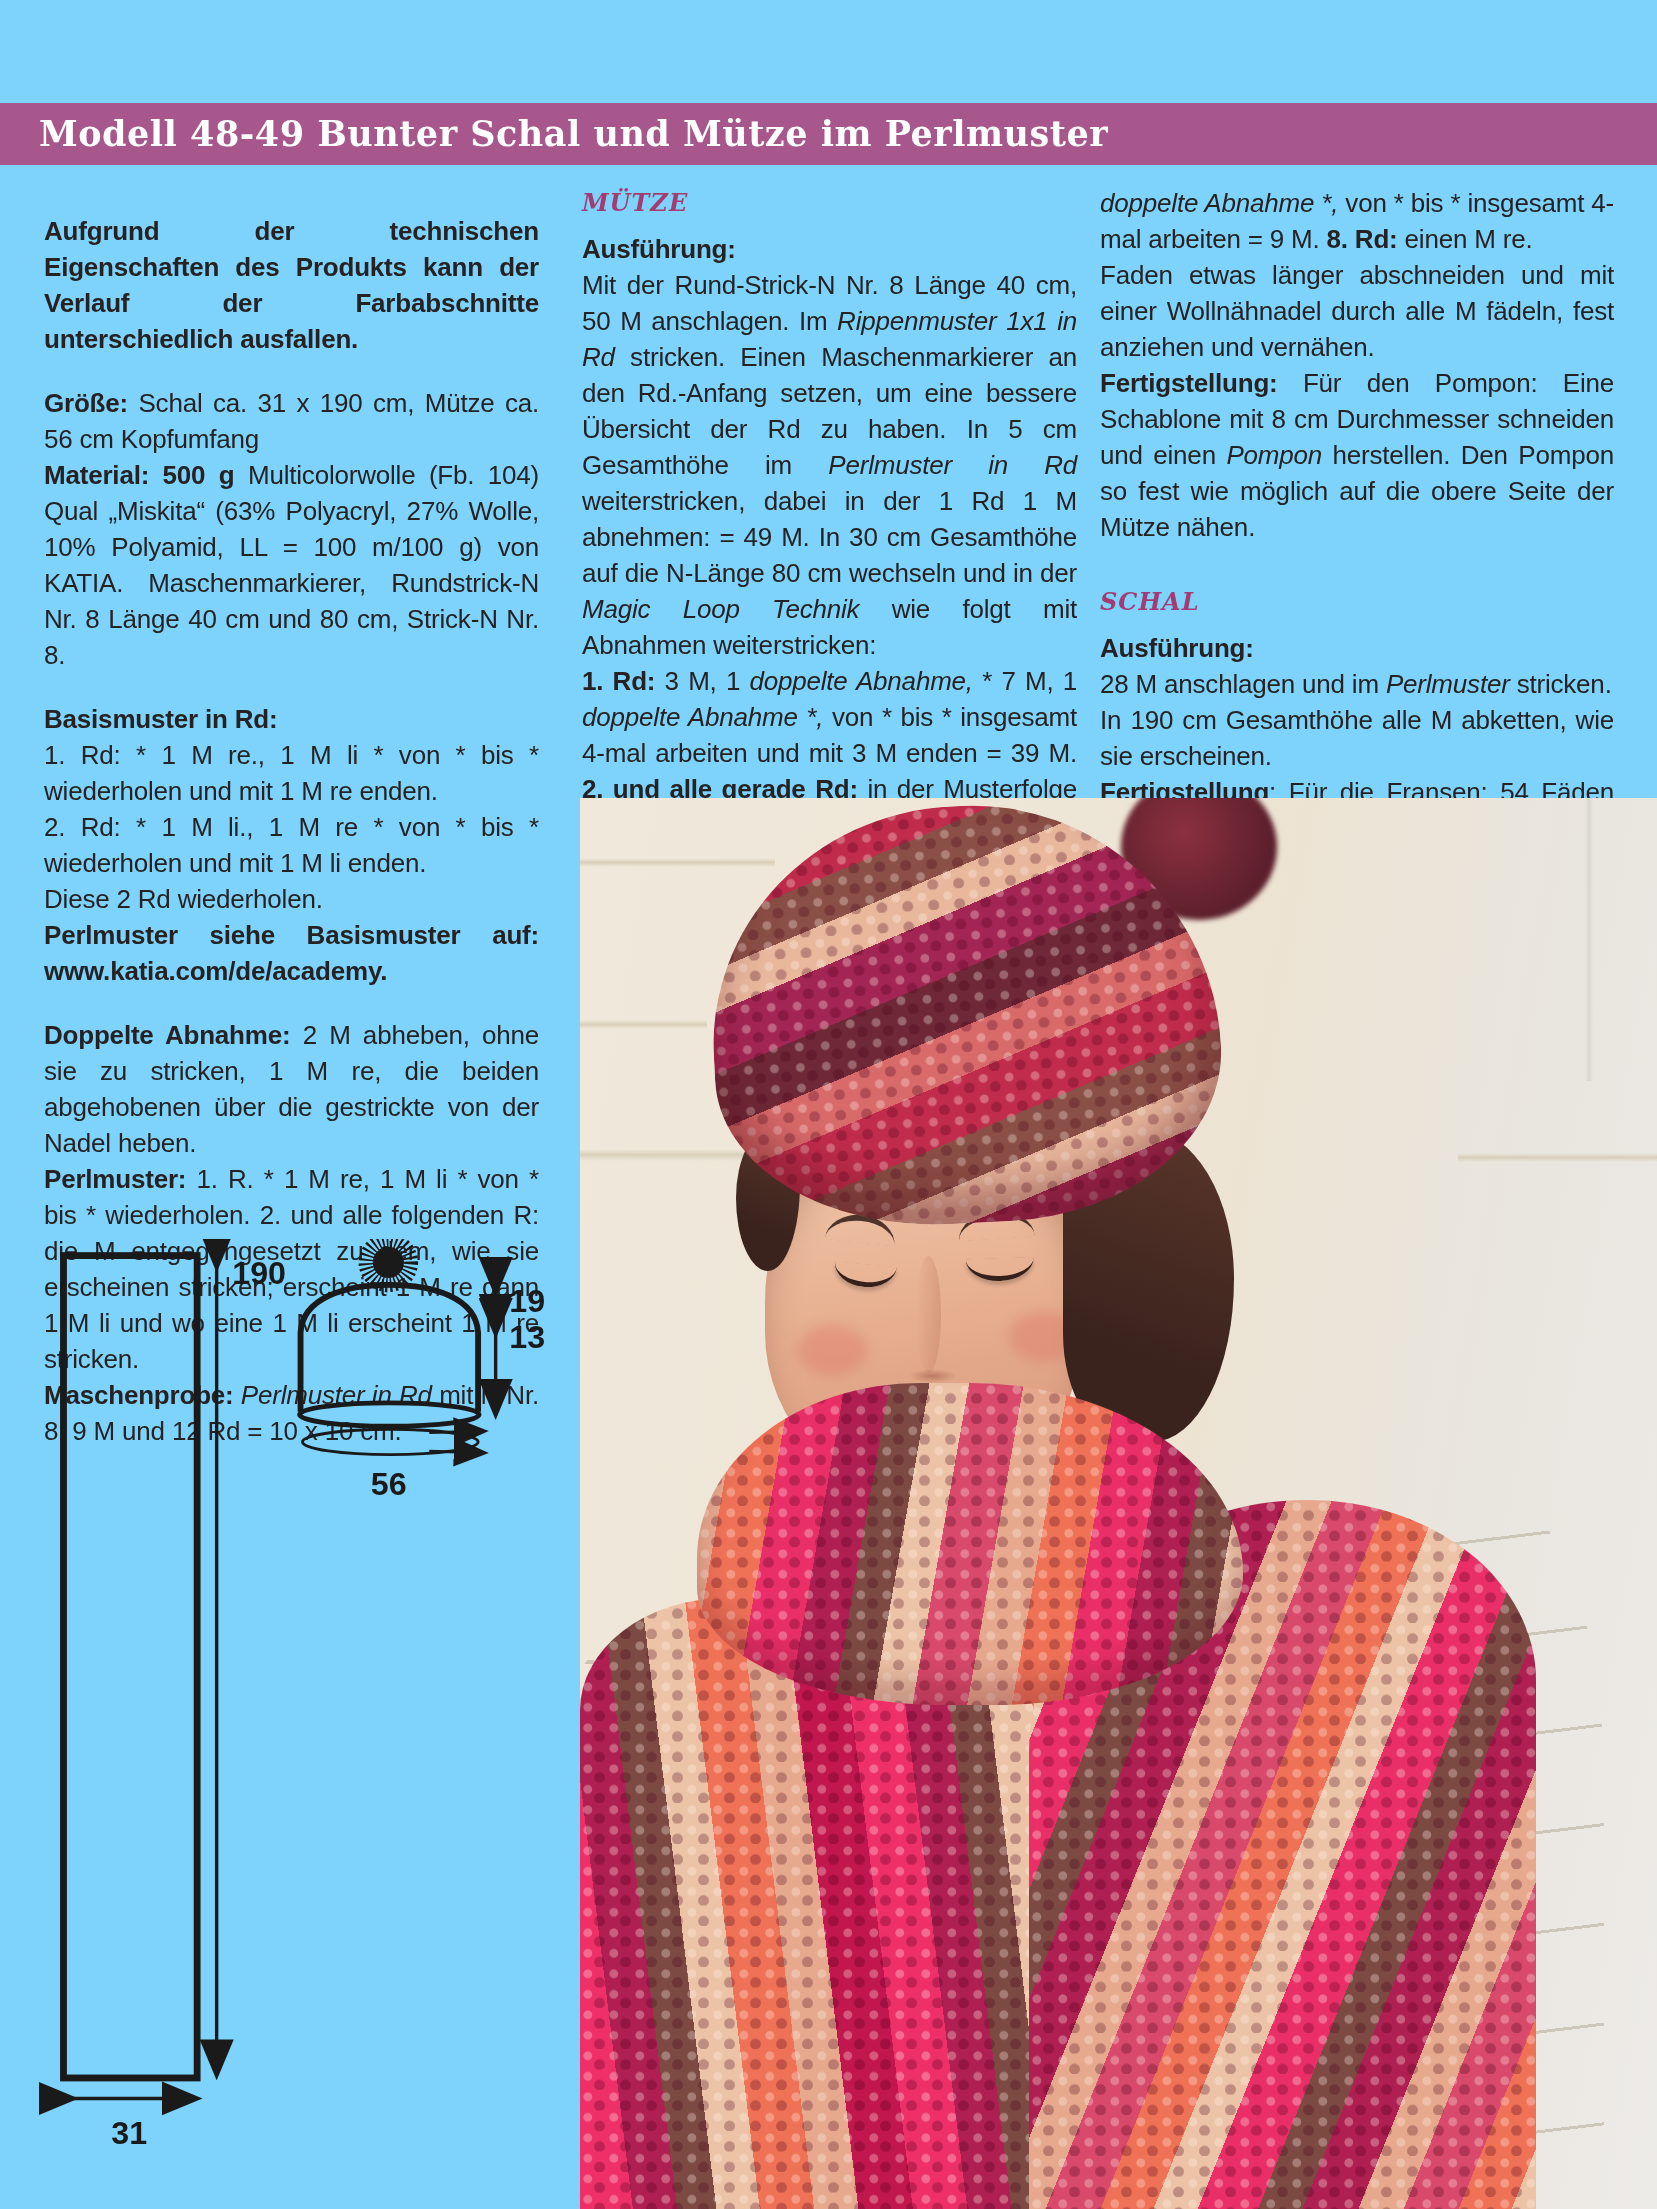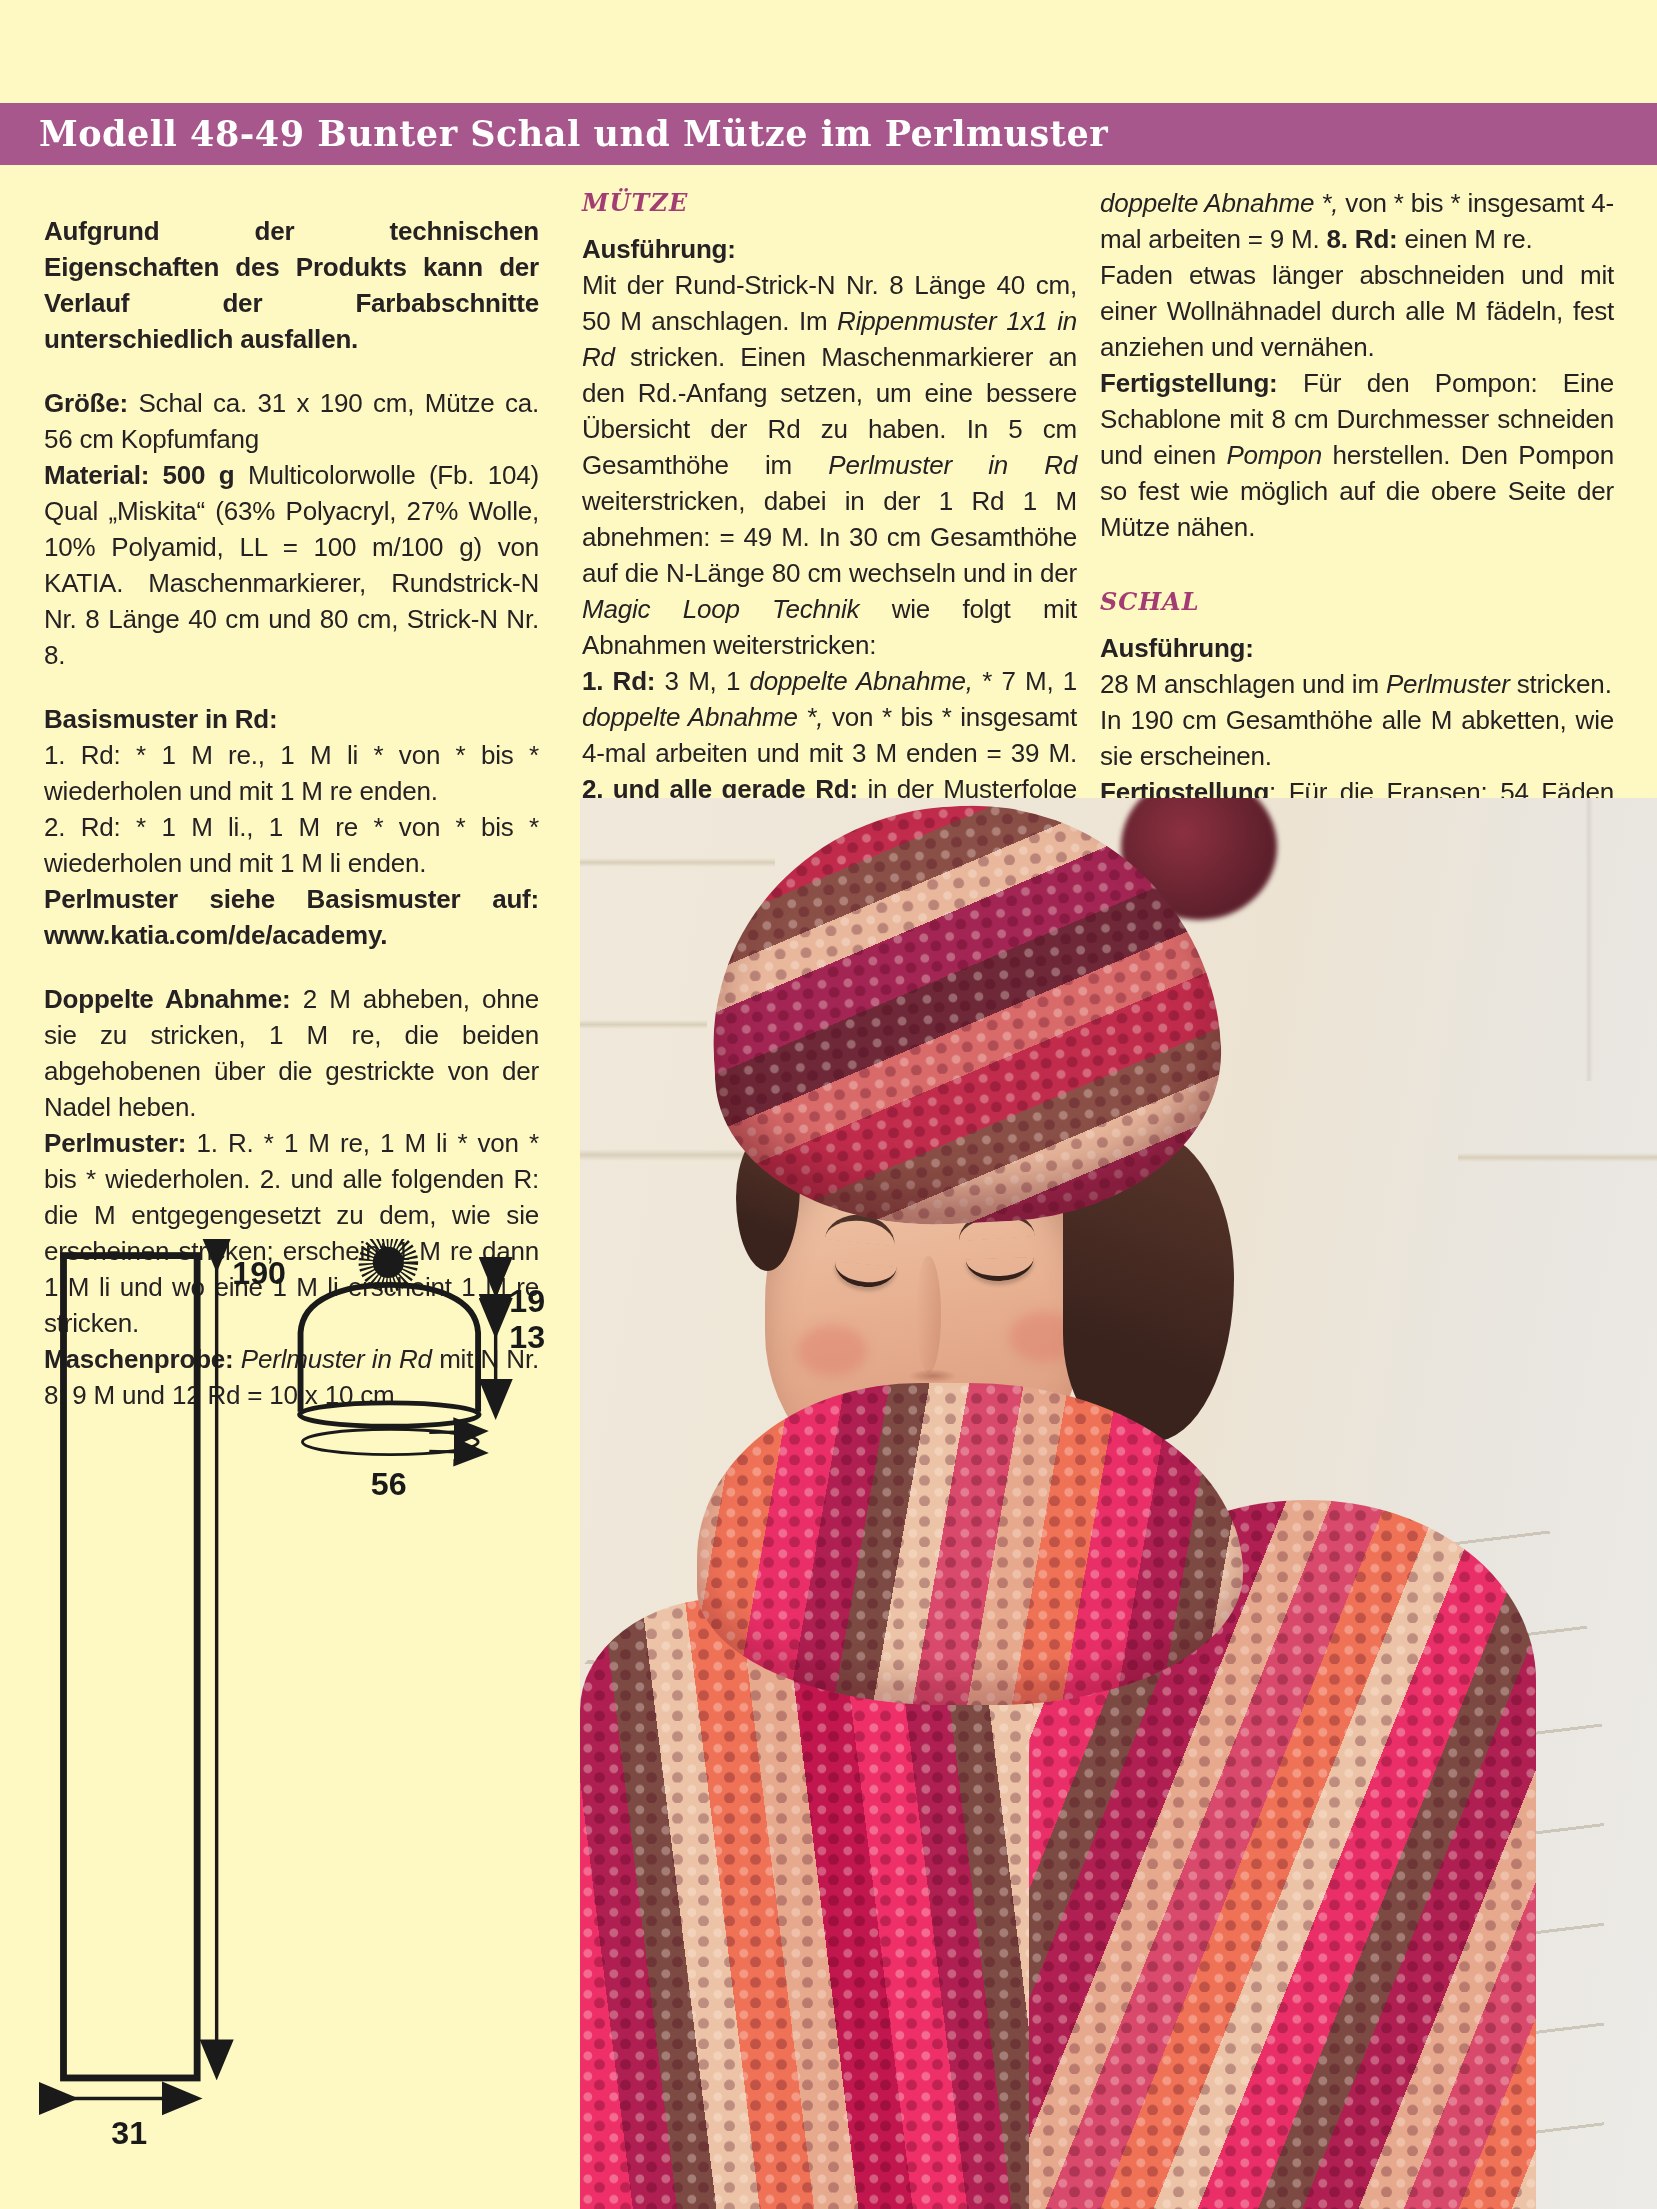--- a/index.html
+++ b/index.html
@@ -1,16 +1,16 @@
 <!DOCTYPE html>
 <html lang="de"><head>
 <meta charset="utf-8">
 <style>
   html,body{margin:0;padding:0;background:#ffffff;}
-  .page{position:relative;width:1658px;height:2210px;background:#fef9c3;overflow:hidden;
+  .page{position:relative;width:1658px;height:2210px;background:#7dd3fc;overflow:hidden;
         font-family:"Liberation Sans",sans-serif;color:#262223;}
   
   .banner{position:absolute;left:0;top:103px;width:1658px;height:62px;background:#a8578c;}
   .banner-title{position:absolute;left:39px;top:0;line-height:62px;color:#ffffff;
         font-family:"DejaVu Serif",serif;font-weight:bold;font-size:35px;letter-spacing:0.5px;white-space:nowrap;}
   
   .col{position:absolute;top:185px;font-size:26px;line-height:36px;letter-spacing:-0.2px;
        text-align:justify;hyphens:auto;}
   .col1{left:44px;width:495px;}
   .col2{left:582px;width:495px;}
@@ -102,20 +102,21 @@
     <span class="banner-title">Modell 48-49 Bunter Schal und Mütze im Perlmuster</span>
   </div>
 
   <div class="col col1">
       <p class="para gap"><span class="run-b">Aufgrund der technischen Eigenschaften des Produkts kann der Verlauf der Farbabschnitte unterschiedlich ausfallen.</span></p>
       <p class="para gap"><span class="run-b">Größe:</span><span class="run-r"> Schal ca. 31 x 190 cm, Mütze ca. 56 cm Kopfumfang</span></p>
       <p class="para"><span class="run-b">Material: 500 g</span><span class="run-r"> Multicolorwolle (Fb. 104) Qual „Miskita“ (63% Polyacryl, 27% Wolle, 10% Polyamid, LL = 100 m/100 g) von KATIA. Maschenmarkierer, Rundstrick-N Nr. 8 Länge 40 cm und 80 cm, Strick-N Nr. 8.</span></p>
       <p class="para gap"><span class="run-b">Basismuster in Rd:</span></p>
       <p class="para"><span class="run-r">1. Rd: * 1 M re., 1 M li * von * bis * wiederholen und mit 1 M re enden.</span></p>
       <p class="para"><span class="run-r">2. Rd: * 1 M li., 1 M re * von * bis * wiederholen und mit 1 M li enden.</span></p>
+      <p class="para"><span class="run-r">Diese 2 Rd wiederholen.</span></p>
       <p class="para"><span class="run-b">Perlmuster siehe Basismuster auf: www.katia.com/de/academy.</span></p>
       <p class="para gap"><span class="run-b">Doppelte Abnahme:</span><span class="run-r"> 2 M abheben, ohne sie zu stricken, 1 M re, die beiden abgehobenen über die gestrickte von der Nadel heben.</span></p>
       <p class="para"><span class="run-b">Perlmuster:</span><span class="run-r"> 1. R. * 1 M re, 1 M li * von * bis * wiederholen. 2. und alle folgenden R: die M entgegengesetzt zu dem, wie sie erscheinen stricken; erscheint 1 M re dann 1 M li und wo eine 1 M li erscheint 1 M re stricken.</span></p>
       <p class="para"><span class="run-b">Maschenprobe:</span><span class="run-i"> Perlmuster in Rd</span><span class="run-r"> mit N Nr. 8: 9 M und 12 Rd = 10 x 10 cm.</span></p>
     </div>
 
   <div class="col col2">
     <h2 class="sec-heading">MÜTZE</h2>
     <div>
         <p class="para"><span class="run-b">Ausführung:</span></p>

